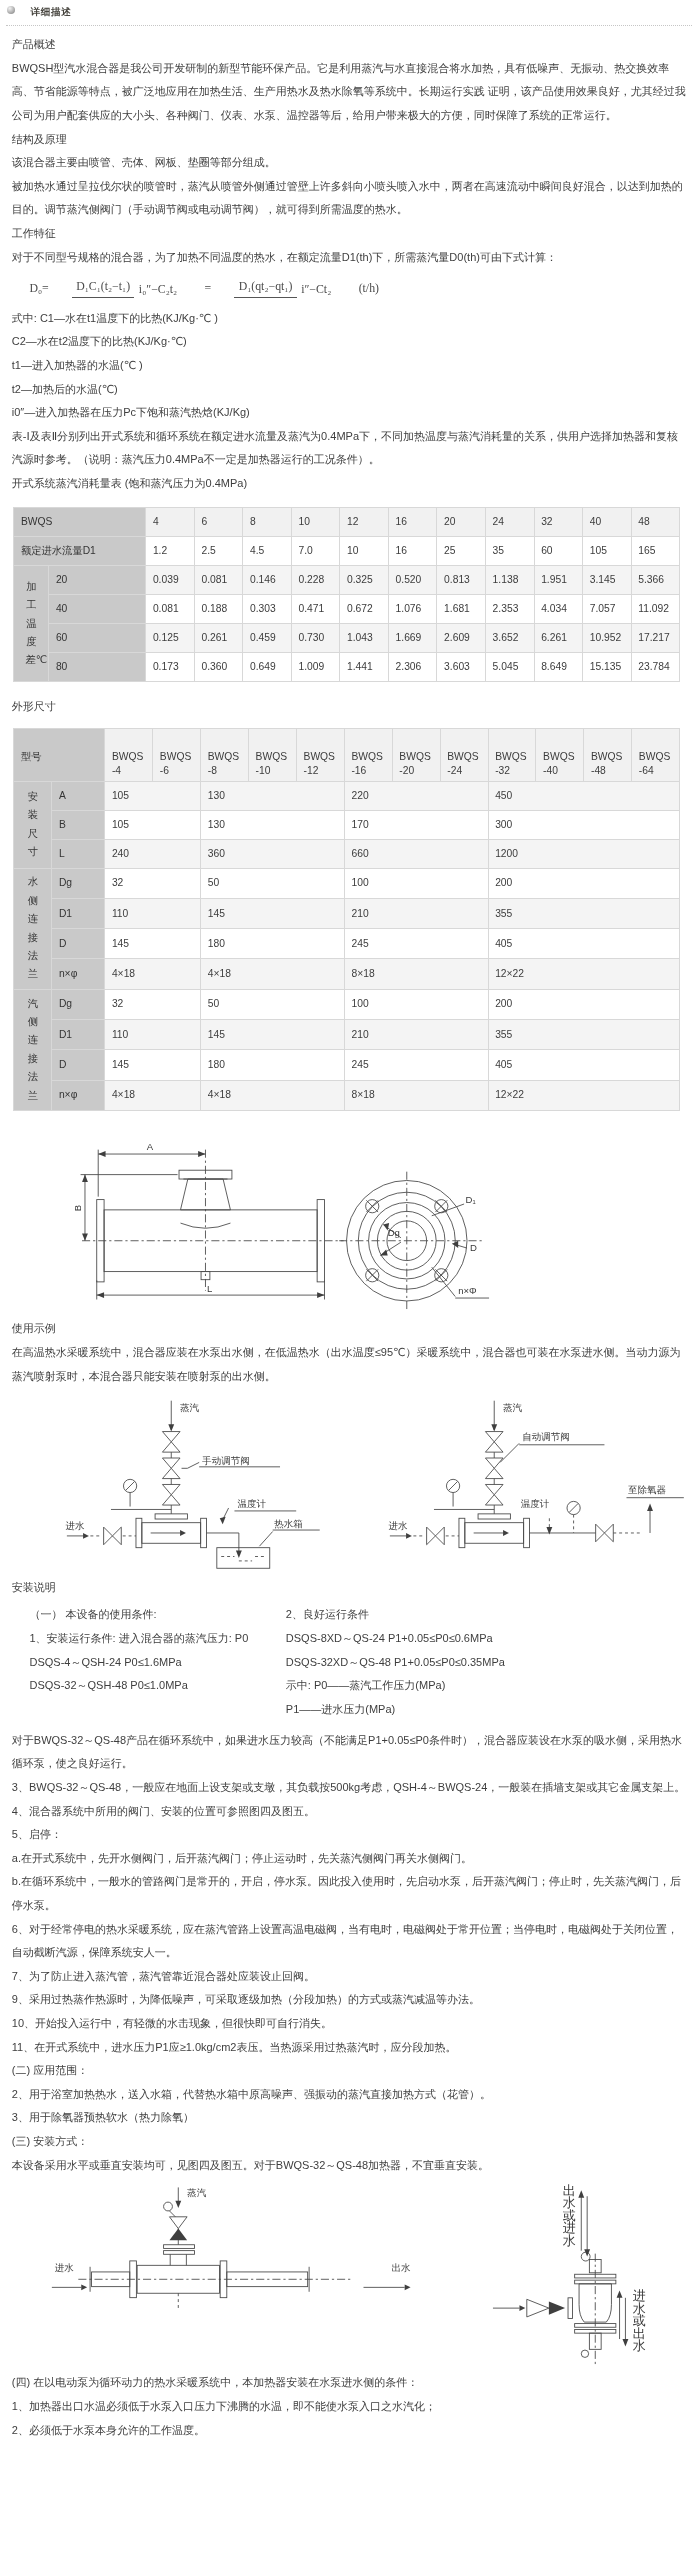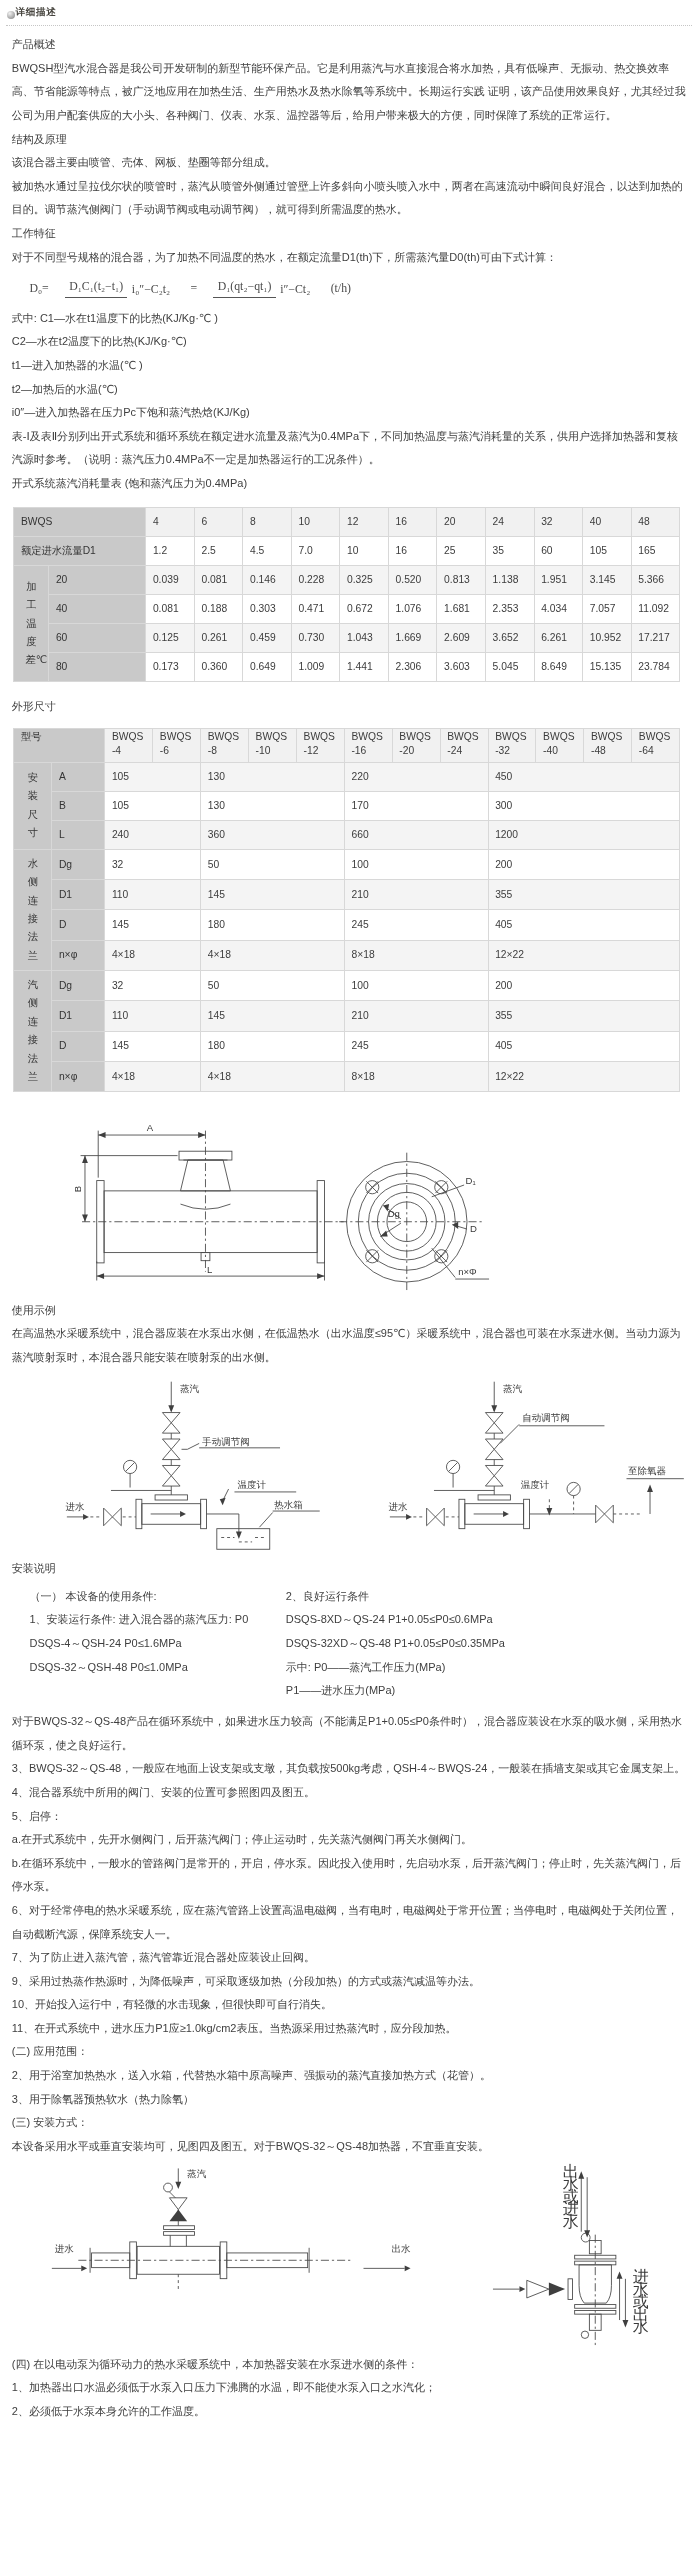--- a/index.html
+++ b/index.html
@@ -1,51 +1,51 @@
 <!DOCTYPE html>
 <html style="font-size:11.8px"><head>
 <meta charset="utf-8">
 <style>
 *{box-sizing:border-box;margin:0;padding:0}
 html,body{background:#fff}
 body{width:698px;min-height:2576px;font-family:"Liberation Sans","DejaVu Sans",sans-serif;color:#3e3e3e}
-.hdr{display:flex;align-items:flex-end;gap:0;padding:5.9px 7.4px 4.4px}
+.hdr{display:flex;align-items:flex-start;gap:15px;padding:5.9px 7.4px 4.4px}
 .dot{width:8px;height:8px;border-radius:50%;background:radial-gradient(circle at 35% 30%,#f2f2f2,#9a9a9a 75%);flex:0 0 auto}
 .hdr-t{font-size:9.6px;font-weight:bold;color:#45433d;letter-spacing:0.7px}
 .divider{border-top:0.7px dotted #c6c6c6;margin:1.5px 5.9px 0}
 .bd{padding:7.4px 11.8px 14.7px;font-size:11px;line-height:23.6px}
 .bd p{margin:0}
 .sec{margin-top:1.5px}
-.formula{display:flex;align-items:center;gap:16px;margin:10.3px 0 8.8px 17.7px;font-family:"Liberation Serif","DejaVu Serif",serif;font-size:11.8px;color:#4a4a4a;line-height:1.3}
+.formula{display:flex;align-items:center;gap:23px;margin:10.3px 0 8.8px 17.7px;font-family:"Liberation Serif","DejaVu Serif",serif;font-size:11.8px;color:#4a4a4a;line-height:1.3}
 .frac{display:inline-flex;flex-direction:row;align-items:center}
 .frac .num{padding:0 4.4px 2.2px;border-bottom:0.7px solid #555}
 .frac .den{padding:2.2px 4.4px 0}
 table.tb{border-collapse:collapse;table-layout:fixed;width:667px;font-size:10.3px;color:#3c3c3c;line-height:1.35}
 .t1{margin:11.8px 0 13.2px 1.5px}
 .t2{margin:8.8px 0 0 1.5px}
 .tb td{border:0.7px solid #d8d8d8;padding:2.9px 6.6px;vertical-align:middle;background:#fff;text-align:left;white-space:pre-line;overflow:hidden}
 .t1 td{height:29px}
 .t2 td{height:29px}
 .t1 .hrow td{background:#f1f1f1;height:29px}
-.t2 .hrow td{background:#f1f1f1;vertical-align:top;padding-top:1px;height:34px}
+.t2 .hrow td{background:#f1f1f1;vertical-align:top;padding-top:21px;height:34px}
 tr.st td{background:#f4f4f4}
 .tb td.g{background:#c9c9c9;color:#343434}
 .tb td.v{vertical-align:middle}
 .vt{display:block;width:11.8px;line-height:18.4px;word-break:break-all;margin:2px auto;text-align:center}
 .t1 col.c1{width:35px}.t1 col.c2{width:97px}
 .t2 col.c1{width:38px}.t2 col.c2{width:53px}
 .secdim{margin-top:16px}
 .draw{margin:20.6px 0 5.9px 43px}
 .figrow{display:flex;gap:29px;margin:7.4px 0 5.9px 49px}
 .cols{display:flex;margin:4.4px 0 7.4px}
 .colL{width:274px;padding-left:17.7px}
 .colR{flex:1}
 .fig45{display:flex;gap:41px;margin:5.9px 0 4.4px 31px}
 .relwrap{position:relative}
-.vlab{position:absolute;width:12.5px;line-height:12.5px;font-size:16px;word-break:break-all;text-align:center;color:#3a3a3a}
+.vlab{position:absolute;width:12.5px;line-height:12.5px;font-size:13px;word-break:break-all;text-align:center;color:#3a3a3a}
 svg{overflow:visible;display:block}
 svg text{font-size:13px;fill:#3a3a3a;font-family:"Liberation Sans","DejaVu Sans",sans-serif}
 .ln{stroke:#4a4a4a;fill:none;stroke-width:1.2}
 .fl{fill:#3f3f3f;stroke:none}
 .dsh{stroke-dasharray:11 4 3 4}
 .dd{stroke-dasharray:4 4}
 </style>
 </head>
 <body>
 

